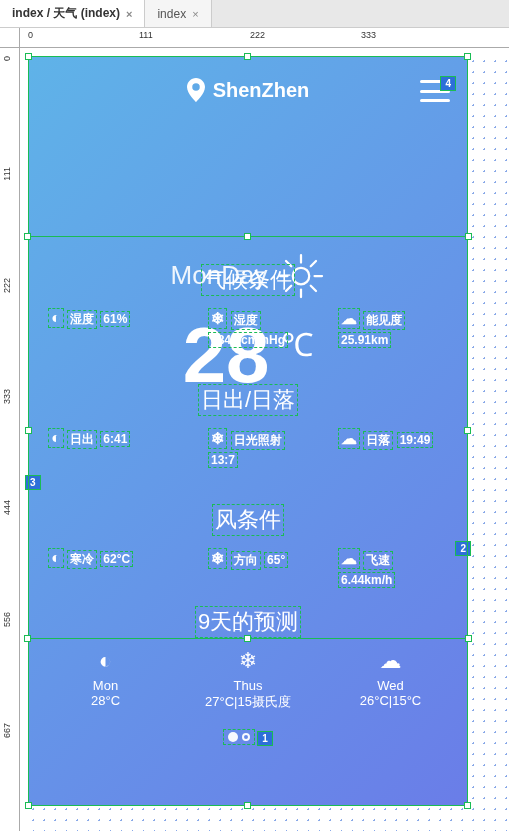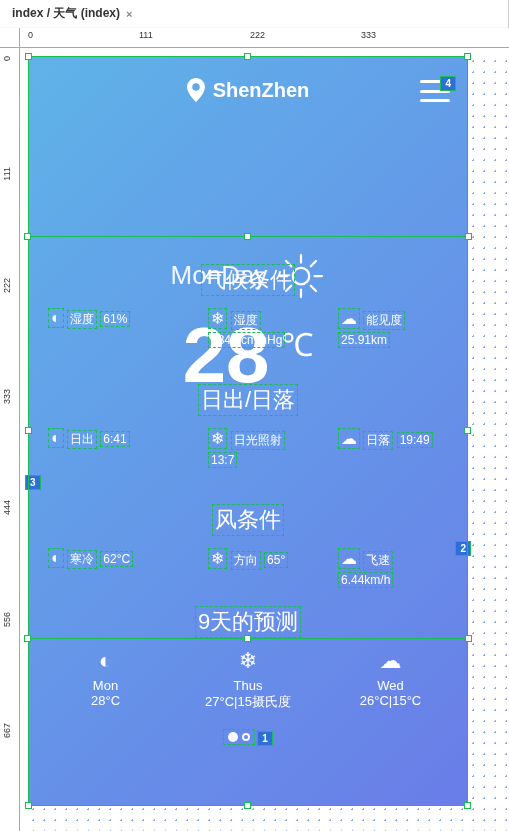--- a/index.html
+++ b/index.html
@@ -8,23 +8,22 @@
     background: #f0f0f0;
     width: 509px;
     height: 831px;
     overflow: hidden;
     position: relative;
   }
   
   .tab-bar {
     display: flex;
     background: #e8e8e8;
-    height: 20px;
+    height: 28px;
     border-bottom: 1px solid #ccc;
-    flex-direction: column;
   }
   .tab {
     padding: 5px 12px;
     font-size: 12px;
     border-right: 1px solid #ccc;
     display: flex;
     align-items: center;
     gap: 6px;
     background: #f5f5f5;
     color: #555;
@@ -215,20 +214,21 @@
   }
   .grid3 {
     display: flex;
     justify-content: space-between;
   }
   .cell {
     width: 120px;
     text-align: left;
     font-size: 12px;
     padding: 4px 0;
+    font-weight: bold;
   }
   .cell.center { text-align: left; padding-left: 20px; }
   .cell.right { text-align: left; padding-left: 10px; }
   .glyph {
     font-size: 16px;
     display: block;
     margin-bottom: 2px;
   }
   .label { display: block; margin-bottom: 2px; }
   .value { display: block; }

